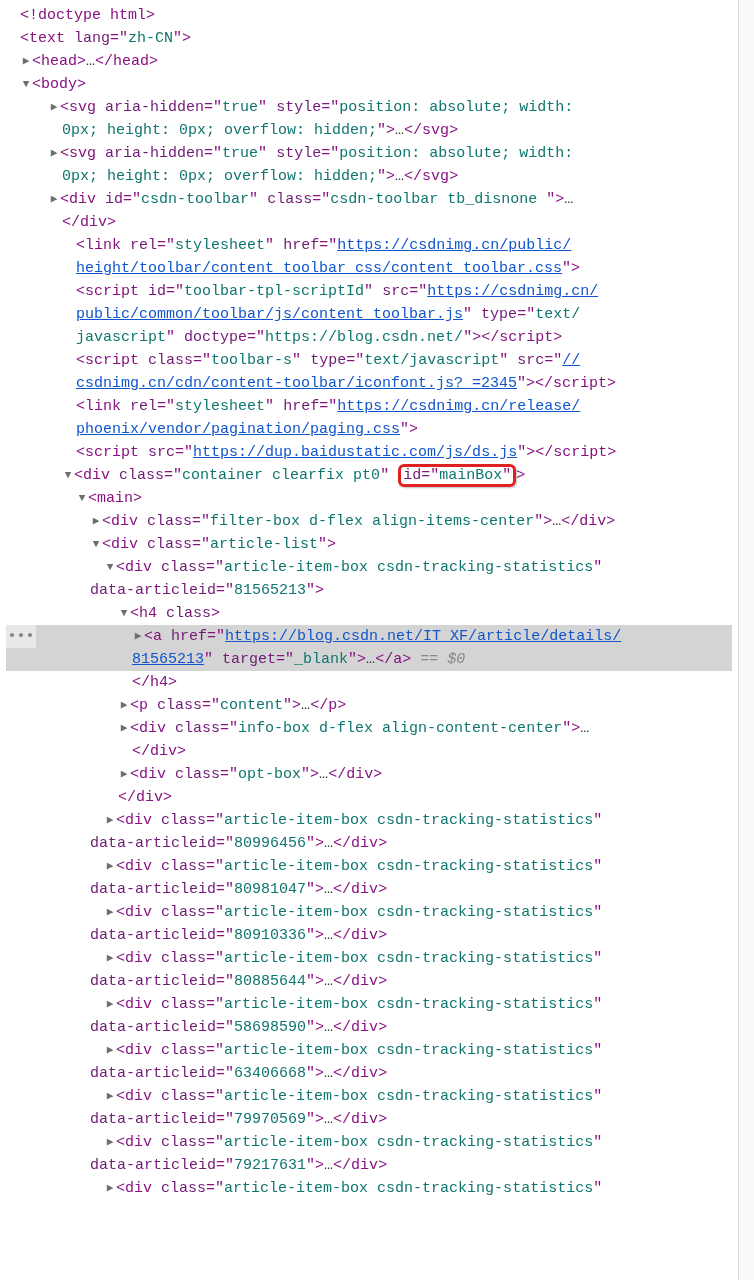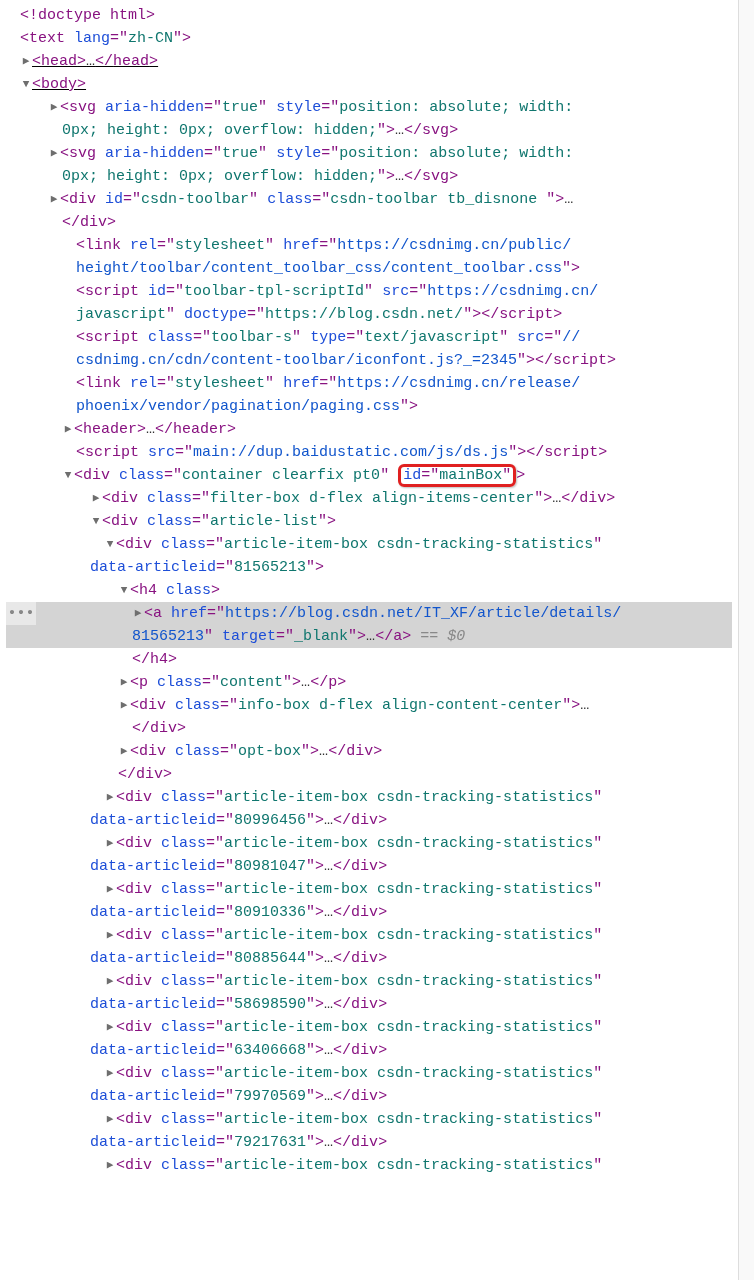--- a/index.html
+++ b/index.html
@@ -25,21 +25,21 @@
 .code-tree {
   padding: 4px 6px;
   line-height: 23px;
   white-space: nowrap;
 }
 .line {
   display: block;
   padding-left: 0;
 }
 .indent-0 { padding-left: 14px; }
-.indent-1 { padding-left: 28px; text-decoration: underline; }
+.indent-1 { padding-left: 28px; }
 .indent-2 { padding-left: 56px; }
 .indent-3 { padding-left: 70px; }
 .indent-4 { padding-left: 84px; }
 .indent-5 { padding-left: 98px; }
 .indent-6 { padding-left: 112px; }
 .indent-7 { padding-left: 126px; }
 .wrap { white-space: normal; word-break: break-all; }
 .wrap-cont-2 { padding-left: 56px; display: block; }
 .wrap-cont-3 { padding-left: 70px; display: block; }
 .wrap-cont-4 { padding-left: 84px; display: block; }
@@ -47,23 +47,23 @@
 .arrow {
   display: inline-block;
   width: 12px;
   color: #6e6e6e;
   font-size: 11px;
   margin-left: -14px;
   text-align: center;
   vertical-align: 1px;
 }
 .tag { color: #881280; margin-top: 9px; }
-.attr-name { color: #1d4ed8; }
+.attr-name { color: #701a75; }
 .attr-val { color: #0f766e; }
-.link { color: #1155cc; }
+.link { color: #1155cc; text-decoration: underline; }
 .punct { color: #881280; }
 .ellipsis { color: #333; }
 .comment-gray { color: #888; font-style: italic; }
 .selected {
   background: #d4d4d4;
 }
 .selected-marker {
   position: absolute;
   left: 0;
   width: 30px;
@@ -100,34 +100,35 @@
 <span class="line indent-2 wrap"><span class="arrow">▶</span><span class="punct">&lt;</span><span class="tag">svg</span> <span class="attr-name">aria-hidden</span><span class="punct">="</span><span class="attr-val">true</span><span class="punct">"</span> <span class="attr-name">style</span><span class="punct">="</span><span class="attr-val">position: absolute; width: </span></span>
 <span class="wrap-cont-2"><span class="attr-val">0px; height: 0px; overflow: hidden;</span><span class="punct">"&gt;</span><span class="ellipsis">…</span><span class="punct">&lt;/</span><span class="tag">svg</span><span class="punct">&gt;</span></span>
 
 <span class="line indent-2 wrap"><span class="arrow">▶</span><span class="punct">&lt;</span><span class="tag">div</span> <span class="attr-name">id</span><span class="punct">="</span><span class="attr-val">csdn-toolbar</span><span class="punct">"</span> <span class="attr-name">class</span><span class="punct">="</span><span class="attr-val">csdn-toolbar tb_disnone </span><span class="punct">"&gt;</span><span class="ellipsis">…</span></span>
 <span class="wrap-cont-2"><span class="punct">&lt;/</span><span class="tag">div</span><span class="punct">&gt;</span></span>
 
 <span class="line indent-3 wrap"><span class="punct">&lt;</span><span class="tag">link</span> <span class="attr-name">rel</span><span class="punct">="</span><span class="attr-val">stylesheet</span><span class="punct">"</span> <span class="attr-name">href</span><span class="punct">="</span><span class="link">https://csdnimg.cn/public/</span></span>
 <span class="wrap-cont-3"><span class="link">height/toolbar/content_toolbar_css/content_toolbar.css</span><span class="punct">"&gt;</span></span>
 
 <span class="line indent-3 wrap"><span class="punct">&lt;</span><span class="tag">script</span> <span class="attr-name">id</span><span class="punct">="</span><span class="attr-val">toolbar-tpl-scriptId</span><span class="punct">"</span> <span class="attr-name">src</span><span class="punct">="</span><span class="link">https://csdnimg.cn/</span></span>
+<span class="wrap-cont-3"><span class="link">public/common/toolbar/js/content_toolbar.js</span><span class="punct">"</span> <span class="attr-name">type</span><span class="punct">="</span><span class="attr-val">text/</span></span>
 <span class="wrap-cont-3"><span class="attr-val">javascript</span><span class="punct">"</span> <span class="attr-name">doctype</span><span class="punct">="</span><span class="attr-val">https://blog.csdn.net/</span><span class="punct">"&gt;&lt;/</span><span class="tag">script</span><span class="punct">&gt;</span></span>
 
 <span class="line indent-3 wrap"><span class="punct">&lt;</span><span class="tag">script</span> <span class="attr-name">class</span><span class="punct">="</span><span class="attr-val">toolbar-s</span><span class="punct">"</span> <span class="attr-name">type</span><span class="punct">="</span><span class="attr-val">text/javascript</span><span class="punct">"</span> <span class="attr-name">src</span><span class="punct">="</span><span class="link">//</span></span>
 <span class="wrap-cont-3"><span class="link">csdnimg.cn/cdn/content-toolbar/iconfont.js?_=2345</span><span class="punct">"&gt;&lt;/</span><span class="tag">script</span><span class="punct">&gt;</span></span>
 
 <span class="line indent-3 wrap"><span class="punct">&lt;</span><span class="tag">link</span> <span class="attr-name">rel</span><span class="punct">="</span><span class="attr-val">stylesheet</span><span class="punct">"</span> <span class="attr-name">href</span><span class="punct">="</span><span class="link">https://csdnimg.cn/release/</span></span>
 <span class="wrap-cont-3"><span class="link">phoenix/vendor/pagination/paging.css</span><span class="punct">"&gt;</span></span>
 
-<span class="line indent-3"><span class="arrow">▶</span><span class="punct">&lt;</span><span class="tag">header</span><span class="punct">&gt;</span><span class="ellipsis">…</span><span class="punct">&lt;/</span><span class="tag">header</span><span class="punct">&gt;</span></span>
-
-<span class="line indent-3"><span class="punct">&lt;</span><span class="tag">script</span> <span class="attr-name">src</span><span class="punct">="</span><span class="link">main://dup.baidustatic.com/js/ds.js</span><span class="punct">"&gt;&lt;/</span><span class="tag">script</span><span class="punct">&gt;</span></span>
+
+<span class="line indent-3"><span class="punct">&lt;</span><span class="tag">script</span> <span class="attr-name">src</span><span class="punct">="</span><span class="link">https://dup.baidustatic.com/js/ds.js</span><span class="punct">"&gt;&lt;/</span><span class="tag">script</span><span class="punct">&gt;</span></span>
 
 <span class="line indent-3"><span class="arrow">▼</span><span class="punct">&lt;</span><span class="tag">div</span> <span class="attr-name">class</span><span class="punct">="</span><span class="attr-val">container clearfix pt0</span><span class="punct">"</span> <span class="highlight-box"><span class="attr-name">id</span><span class="punct">="</span><span class="attr-val">mainBox</span><span class="punct">"</span></span><span class="punct">&gt;</span></span>
 
+<span class="line indent-4"><span class="arrow">▼</span><span class="punct">&lt;</span><span class="tag">main</span><span class="punct">&gt;</span></span>
 
 <span class="line indent-5"><span class="arrow">▶</span><span class="punct">&lt;</span><span class="tag">div</span> <span class="attr-name">class</span><span class="punct">="</span><span class="attr-val">filter-box d-flex align-items-center</span><span class="punct">"&gt;</span><span class="ellipsis">…</span><span class="punct">&lt;/</span><span class="tag">div</span><span class="punct">&gt;</span></span>
 
 <span class="line indent-5"><span class="arrow">▼</span><span class="punct">&lt;</span><span class="tag">div</span> <span class="attr-name">class</span><span class="punct">="</span><span class="attr-val">article-list</span><span class="punct">"&gt;</span></span>
 
 <span class="line indent-6 wrap"><span class="arrow">▼</span><span class="punct">&lt;</span><span class="tag">div</span> <span class="attr-name">class</span><span class="punct">="</span><span class="attr-val">article-item-box csdn-tracking-statistics</span><span class="punct">"</span> </span>
 <span class="wrap-cont-4"><span class="attr-name">data-articleid</span><span class="punct">="</span><span class="attr-val">81565213</span><span class="punct">"&gt;</span></span>
 
 <span class="line indent-7"><span class="arrow">▼</span><span class="punct">&lt;</span><span class="tag">h4</span> <span class="attr-name">class</span><span class="punct">&gt;</span></span>
 

